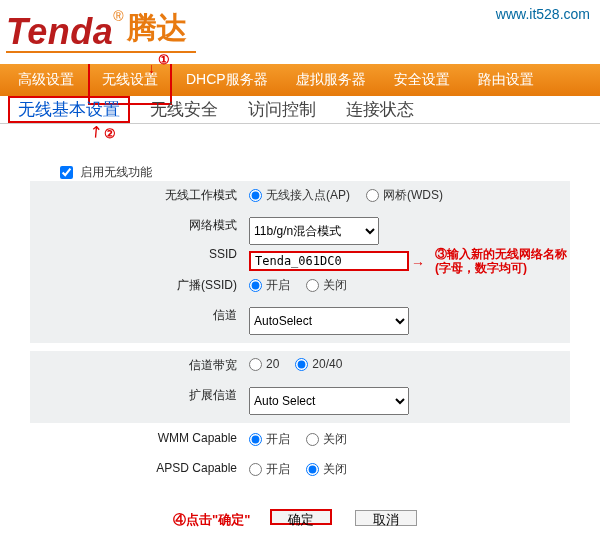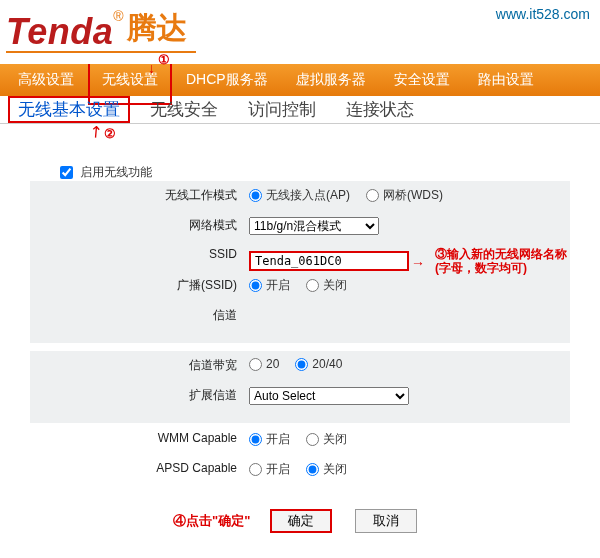--- a/index.html
+++ b/index.html
@@ -130,21 +130,21 @@
   }
   .row-ctrl {
     flex: 1;
     display: flex;
     align-items: center;
   }
   .row-ctrl label { margin-right: 16px; display:inline-flex; align-items:center; }
   .row-ctrl input[type=radio] { margin-right: 4px; }
   select {
     font-size: 12px;
-    height: 18px;
+    height: 28px;
   }
   select.wide { width: 160px; }
   select.med { width: 130px; }
   input[type=text] {
     height: 20px;
     padding: 8px 4px;
     font-family: monospace;
     font-size: 12px;
     width: 160px;
   }
@@ -160,21 +160,21 @@
   }
   .annot3-arrow { color:#d00; font-size:14px; margin:0 2px; }
   .plain-rows { margin-bottom: 8px; }
   .footer {
     text-align: center;
     padding: 10px 0;
     position: relative;
   }
   .footer button {
     width: 62px;
-    height: 24px;
+    height: 16px;
     font-size: 13px;
     margin: 0 10px;
     background: #f4f4f4;
     border: 1px solid #999;
   }
   .footer button.ok { border: 2px solid #d00; }
   .annot4 {
     color: #d00;
     font-weight: bold;
     font-size: 13px;
@@ -261,20 +261,23 @@
             <span>开启</span>
           </label>
         <label>
             <input type="radio" name="bc" style="">
             <span>关闭</span>
           </label>
       </div>
     </div>
     <div class="row">
       <div class="row-label">信道</div>
+      <div class="row-ctrl">
+        <select class="wide"><option>AutoSelect</option></select>
+      </div>
     </div>
   </div>
 
   <div class="group">
     <div class="row">
       <div class="row-label">信道带宽</div>
       <div class="row-ctrl">
         <label>
             <input type="radio" name="bw" style="">
             <span>20</span>

